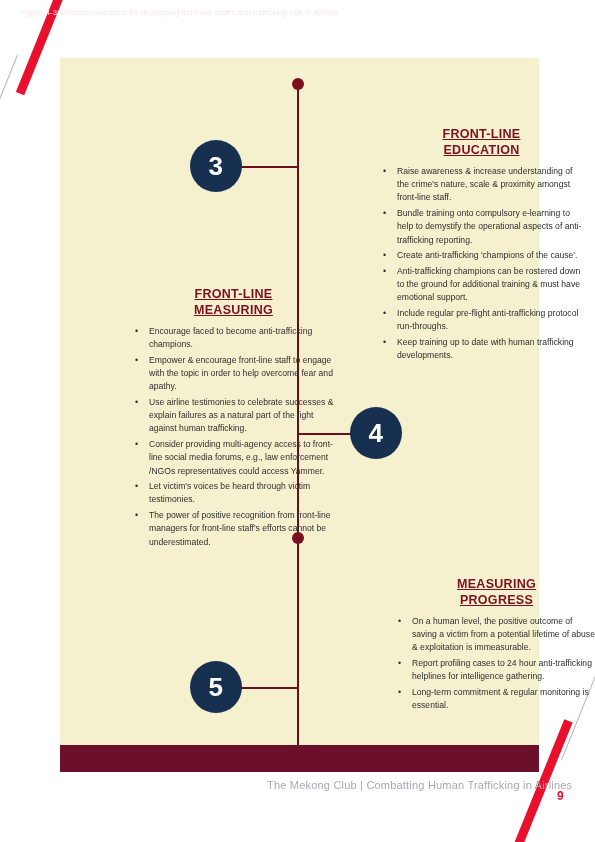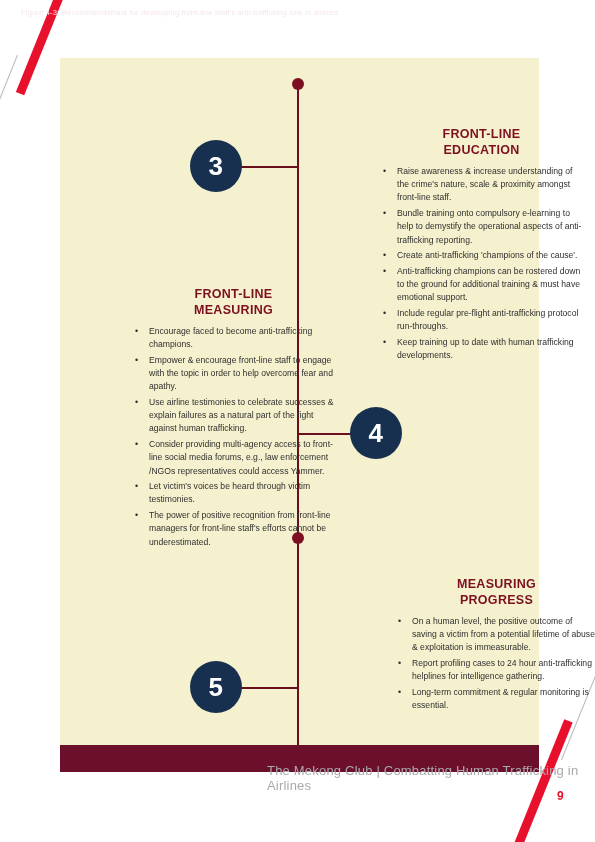--- a/index.html
+++ b/index.html
@@ -121,20 +121,21 @@
     position: absolute;
   }
   .sec-title {
     text-align: center;
     color: #7d1020;
     font-weight: bold;
     font-size: 12.5px;
     line-height: 16px;
     letter-spacing: 0.3px;
     margin-bottom: 7px;
+    text-decoration: underline;
   }
   ul.bullets {
     margin: 0;
     padding: 0 0 0 18px;
     list-style: none;
   }
   ul.bullets li {
     position: relative;
     color: #2f2f2f;
     font-size: 8.6px;
@@ -171,23 +172,23 @@
     top: 8px;
     color: #f4e6e9;
     font-size: 7.6px;
     letter-spacing: 0.15px;
   }
 
   
   .footer-text {
     position: absolute;
     left: 267px;
-    top: 763px;
+    top: 779px;
     color: #a9a9ad;
-    font-size: 13px;
+    font-size: 11px;
     letter-spacing: 0.2px;
   }
   .page-number {
     position: absolute;
     left: 557px;
     top: 789px;
     color: #e8112d;
     font-size: 12px;
     font-weight: bold;
   }

